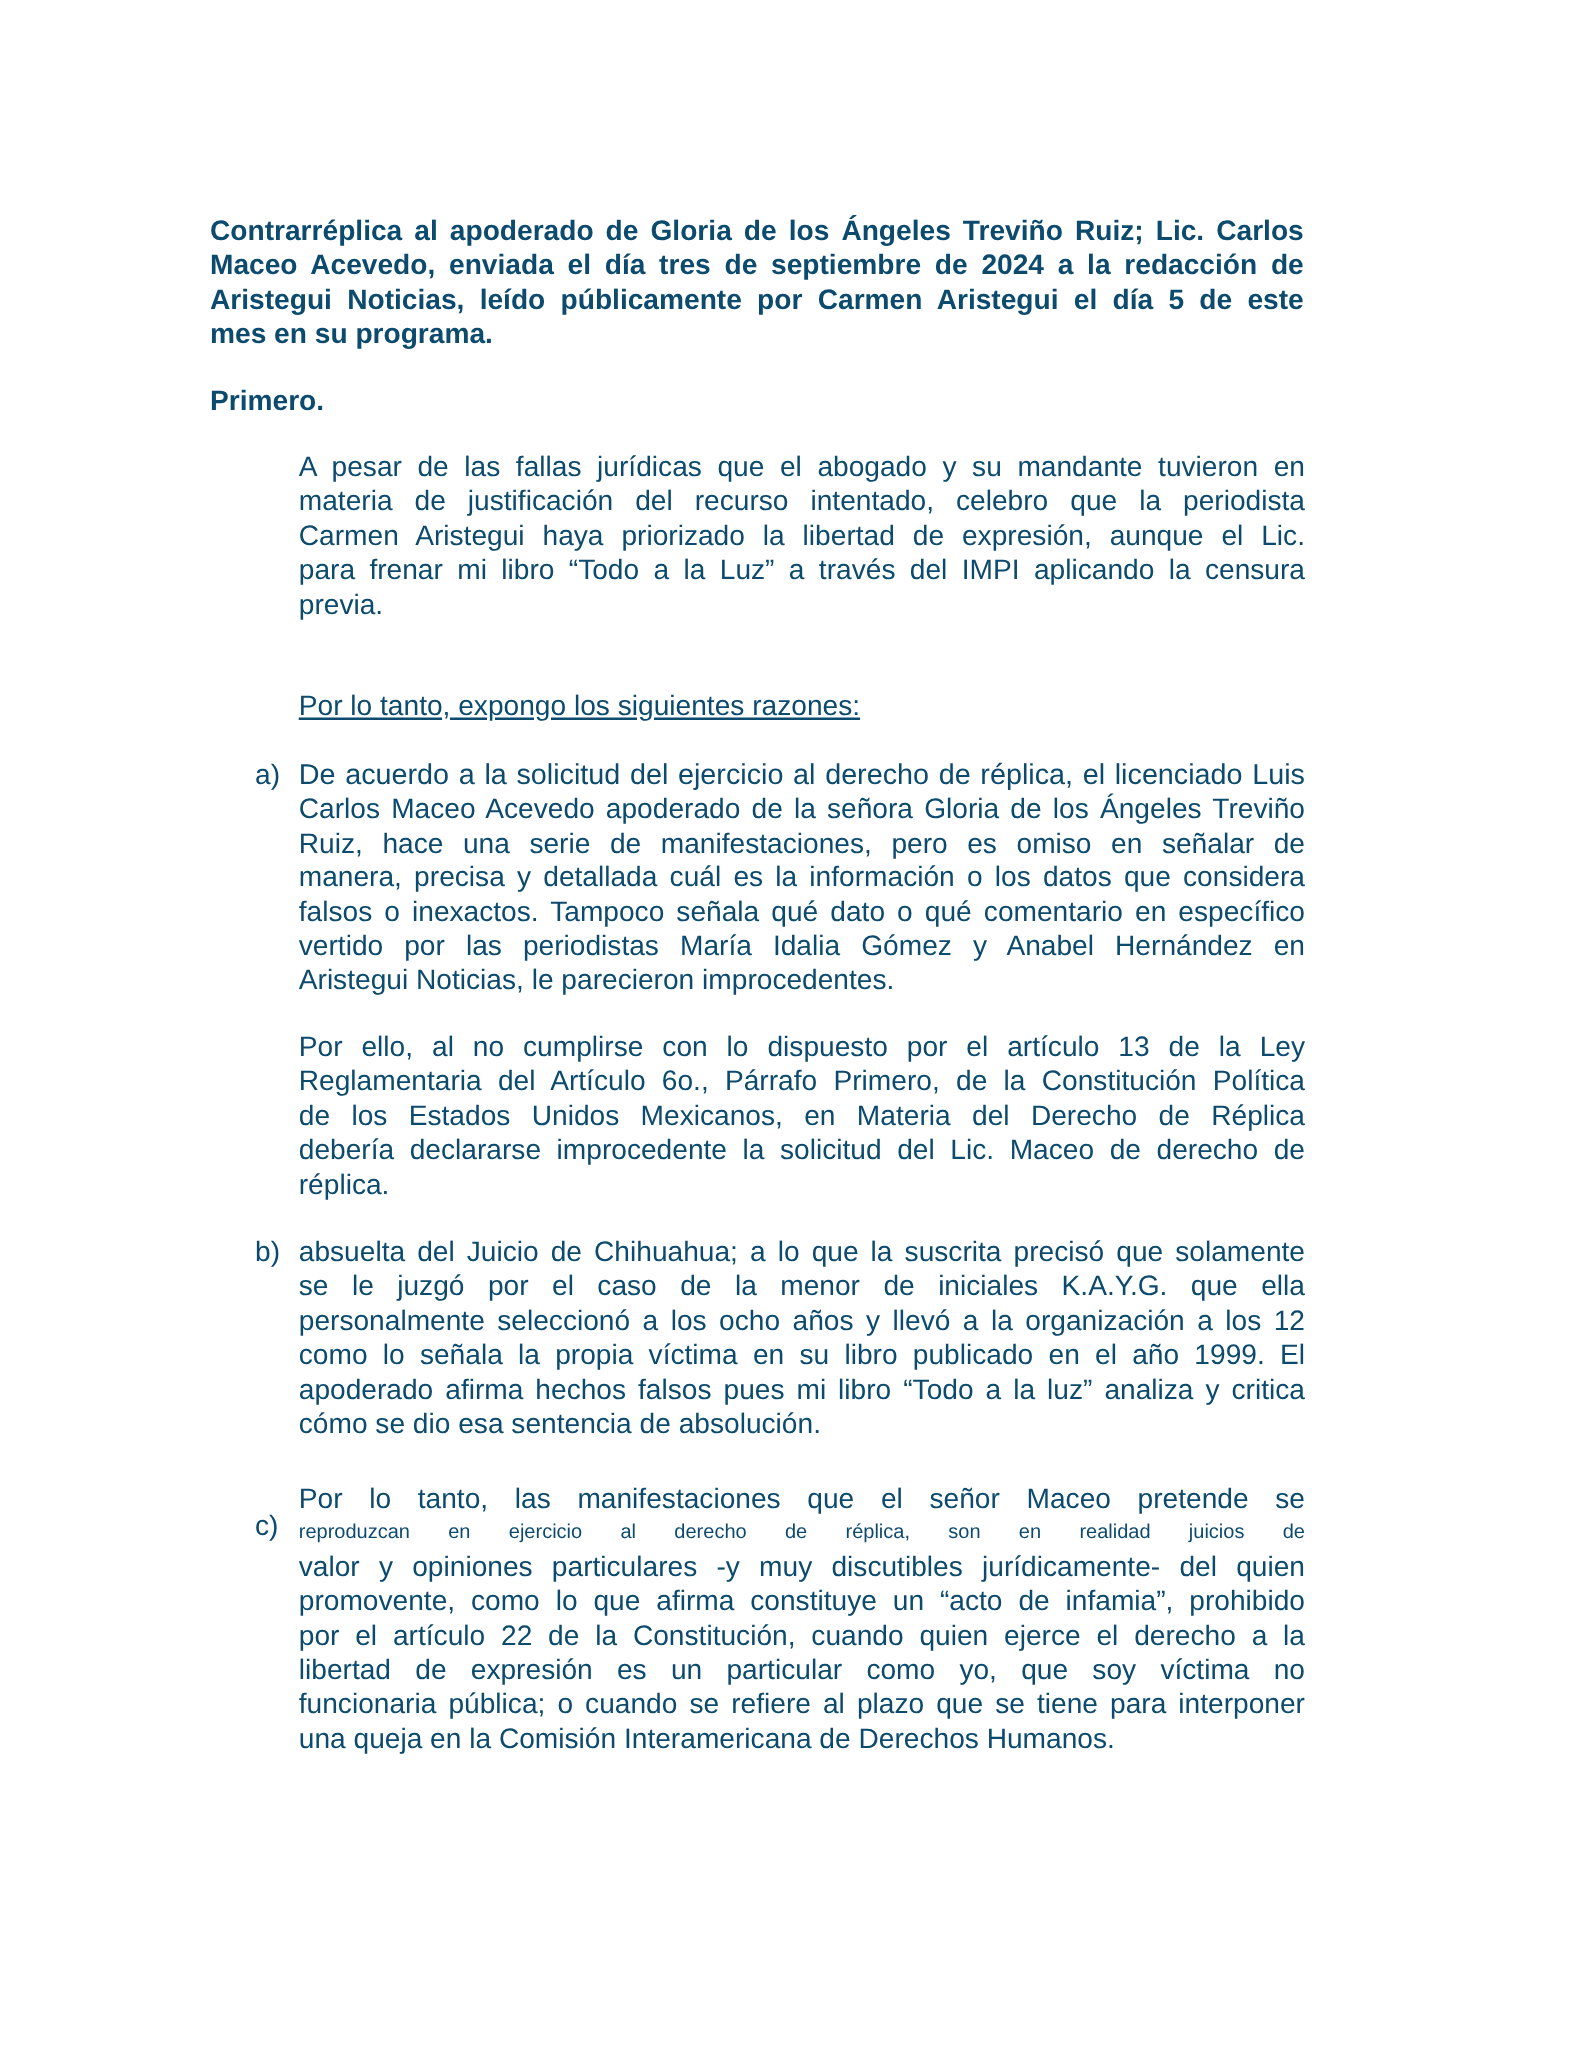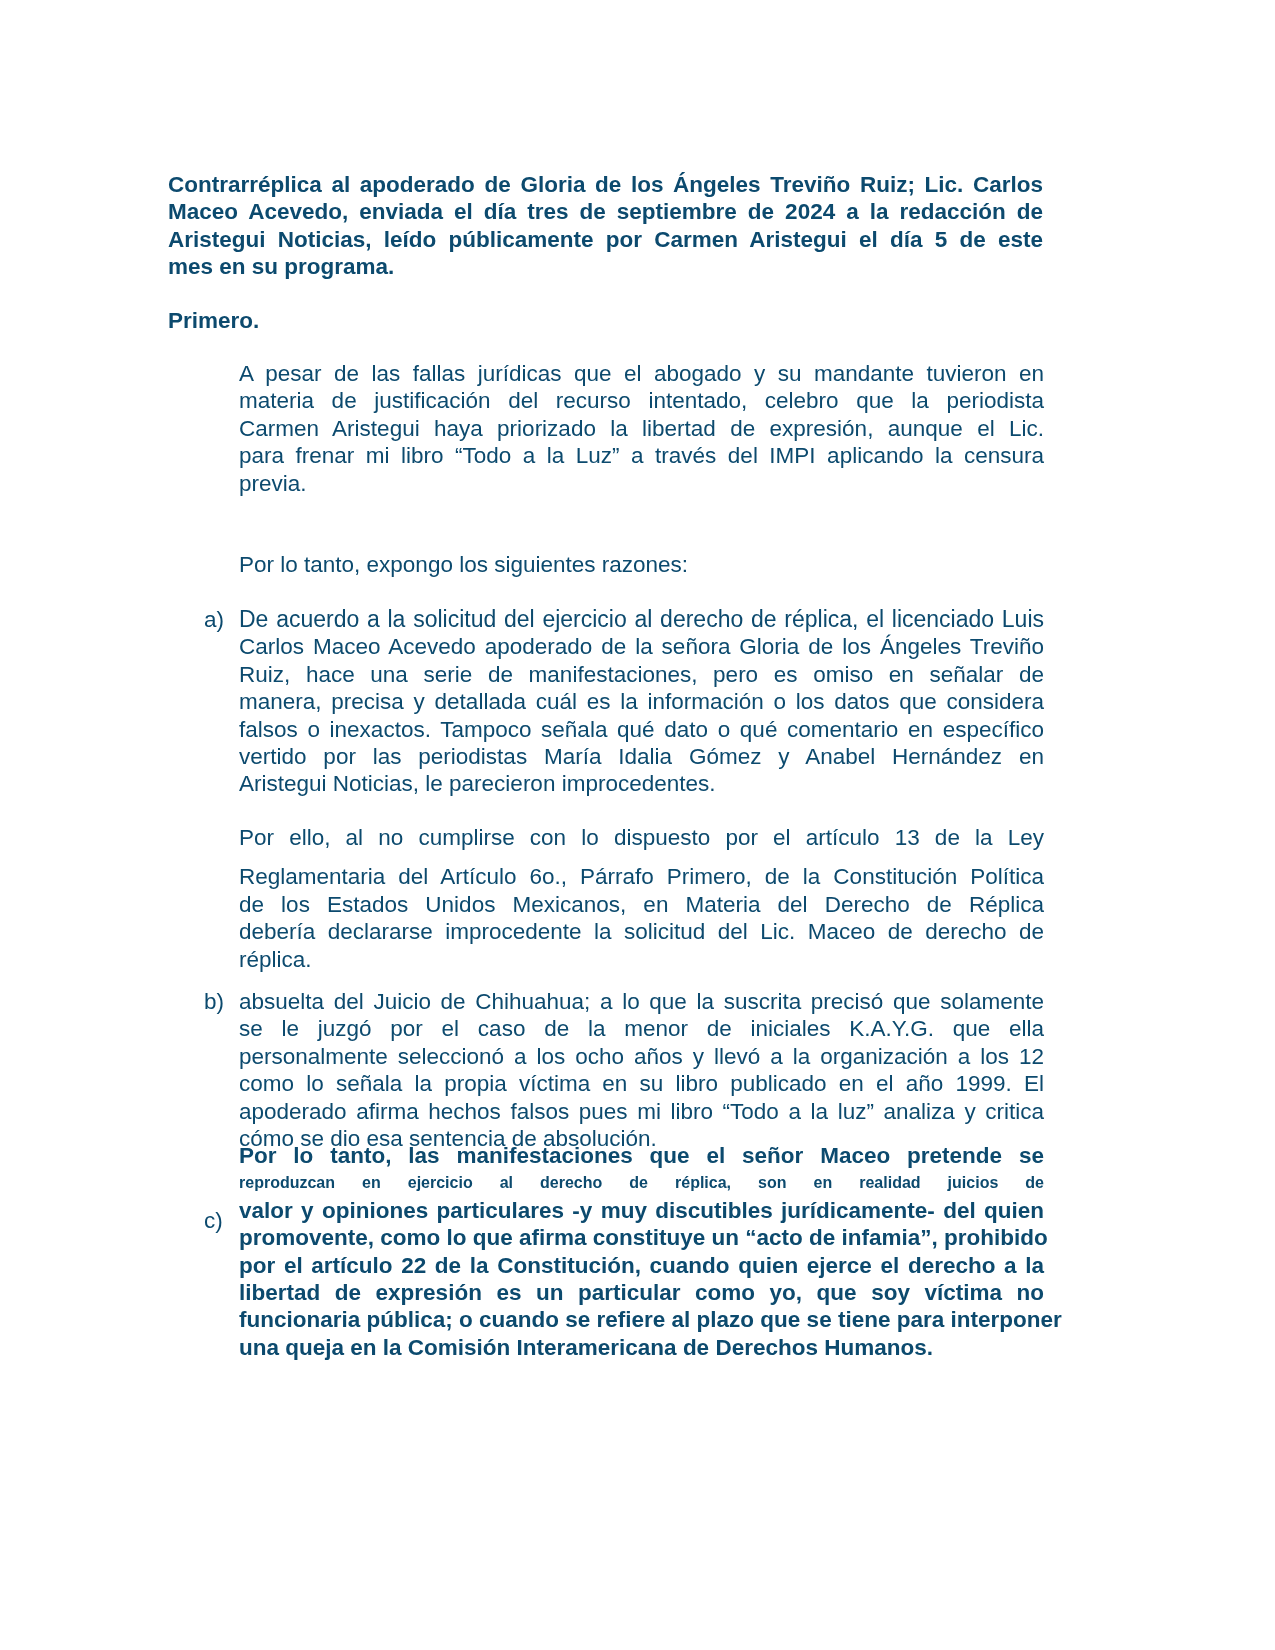--- a/index.html
+++ b/index.html
@@ -47,53 +47,53 @@
 
   <div class="block" style="top:360px;">
     <span class="line" style="white-space: nowrap; font-size: 22.5px;">A pesar de las fallas jurídicas que el abogado y su mandante tuvieron en</span>
     <span class="line" style="white-space: nowrap; font-size: 22.5px;">materia de justificación del recurso intentado, celebro que la periodista</span>
     <span class="line" style="white-space: nowrap; font-size: 22.5px;">Carmen Aristegui haya priorizado la libertad de expresión, aunque el Lic.</span>
     <span class="line" style="white-space: nowrap; font-size: 22.5px;">para frenar mi libro “Todo a la Luz” a través del IMPI aplicando la censura</span>
     <span class="line last" style="white-space: nowrap; font-size: 22.5px;">previa.</span>
   </div>
 
   <div class="block" style="top:551px;">
-    <span class="line last" style="white-space: nowrap; font-size: 22.5px;">Por lo tanto, expongo los siguientes razones:</span>
+    <span class="line last" style="white-space: nowrap; font-size: 22.5px; text-decoration: underline;">Por lo tanto, expongo los siguientes razones:</span>
   </div>
 
   <div class="marker" style="top:606px;">a)</div>
   <div class="block" style="top:606px;">
     <span class="line" style="white-space: nowrap; font-size: 23px;">De acuerdo a la solicitud del ejercicio al derecho de réplica, el licenciado Luis</span>
     <span class="line" style="white-space: nowrap; font-size: 22.5px;">Carlos Maceo Acevedo apoderado de la señora Gloria de los Ángeles Treviño</span>
     <span class="line" style="white-space: nowrap; font-size: 22.5px;">Ruiz, hace una serie de manifestaciones, pero es omiso en señalar de</span>
     <span class="line" style="white-space: nowrap; font-size: 22.5px;">manera, precisa y detallada cuál es la información o los datos que considera</span>
     <span class="line" style="white-space: nowrap; font-size: 22.5px;">falsos o inexactos.  Tampoco señala qué dato o qué comentario en específico</span>
     <span class="line" style="white-space: nowrap; font-size: 22.5px;">vertido por las periodistas María Idalia Gómez y Anabel Hernández en</span>
     <span class="line last" style="white-space: nowrap; font-size: 22.5px;">Aristegui Noticias, le parecieron improcedentes.</span>
   </div>
   <div class="block" style="top:824px;">
     <span class="line" style="white-space: nowrap; font-size: 22.5px;">Por ello, al no cumplirse con lo dispuesto por el artículo 13 de la Ley</span>
-    <span class="line" style="white-space: nowrap; font-size: 22.5px; margin-top: 12px;">Reglamentaria del Artículo 6o., Párrafo Primero, de la Constitución Política</span>
+    <span class="line" style="white-space: nowrap; font-size: 22.5px;">Reglamentaria del Artículo 6o., Párrafo Primero, de la Constitución Política</span>
     <span class="line" style="white-space: nowrap; font-size: 22.5px;">de los Estados Unidos Mexicanos, en Materia del Derecho de Réplica</span>
     <span class="line" style="white-space: nowrap; font-size: 22.5px;">debería declararse improcedente la solicitud del Lic. Maceo de derecho de</span>
     <span class="line last" style="white-space: nowrap; font-size: 22.5px;">réplica.</span>
   </div>
 
   <div class="marker" style="top:988px;">b)</div>
   <div class="block" style="top:988px;">
     <span class="line" style="white-space: nowrap; font-size: 22.5px;">absuelta del Juicio de Chihuahua; a lo que la suscrita precisó  que solamente</span>
     <span class="line" style="white-space: nowrap; font-size: 22.5px;">se le juzgó por el caso de la menor de iniciales K.A.Y.G. que ella</span>
     <span class="line" style="white-space: nowrap; font-size: 22.5px;">personalmente seleccionó a los ocho años y llevó a la organización a los 12</span>
     <span class="line" style="white-space: nowrap; font-size: 22.5px;">como lo señala la propia víctima en su libro publicado  en el año 1999. El</span>
     <span class="line" style="white-space: nowrap; font-size: 22.5px;">apoderado afirma hechos falsos pues mi libro “Todo a la luz” analiza y critica</span>
     <span class="line last" style="white-space: nowrap; font-size: 22.5px;">cómo se dio esa sentencia de absolución.</span>
   </div>
 
   <div class="marker" style="top:1207px;">c)</div>
-  <div class="block" style="top:1142px;font-weight:bold;">
+  <div class="block" style="top:1185px;">
     <span class="line" style="white-space: nowrap; font-size: 22.5px;">Por lo tanto, las manifestaciones que el señor Maceo pretende se</span>
     <span class="line" style="white-space: nowrap; font-size: 16px;">reproduzcan en ejercicio al derecho de réplica, son en realidad juicios de</span>
     <span class="line" style="white-space: nowrap; font-size: 22.5px;">valor y opiniones particulares -y muy discutibles jurídicamente- del quien</span>
     <span class="line" style="white-space: nowrap; font-size: 22.5px;">promovente, como lo que afirma constituye un “acto de infamia”, prohibido</span>
     <span class="line" style="white-space: nowrap; font-size: 22.5px;">por el artículo 22 de la Constitución, cuando quien ejerce el derecho a la</span>
     <span class="line" style="white-space: nowrap; font-size: 22.5px;">libertad de expresión es  un particular como yo, que soy víctima no</span>
     <span class="line" style="white-space: nowrap; font-size: 22.5px;">funcionaria pública;  o cuando se refiere al plazo que se tiene para interponer</span>
     <span class="line last" style="white-space: nowrap; font-size: 22.5px;">una queja en la Comisión Interamericana de Derechos Humanos.</span>
   </div>
 

